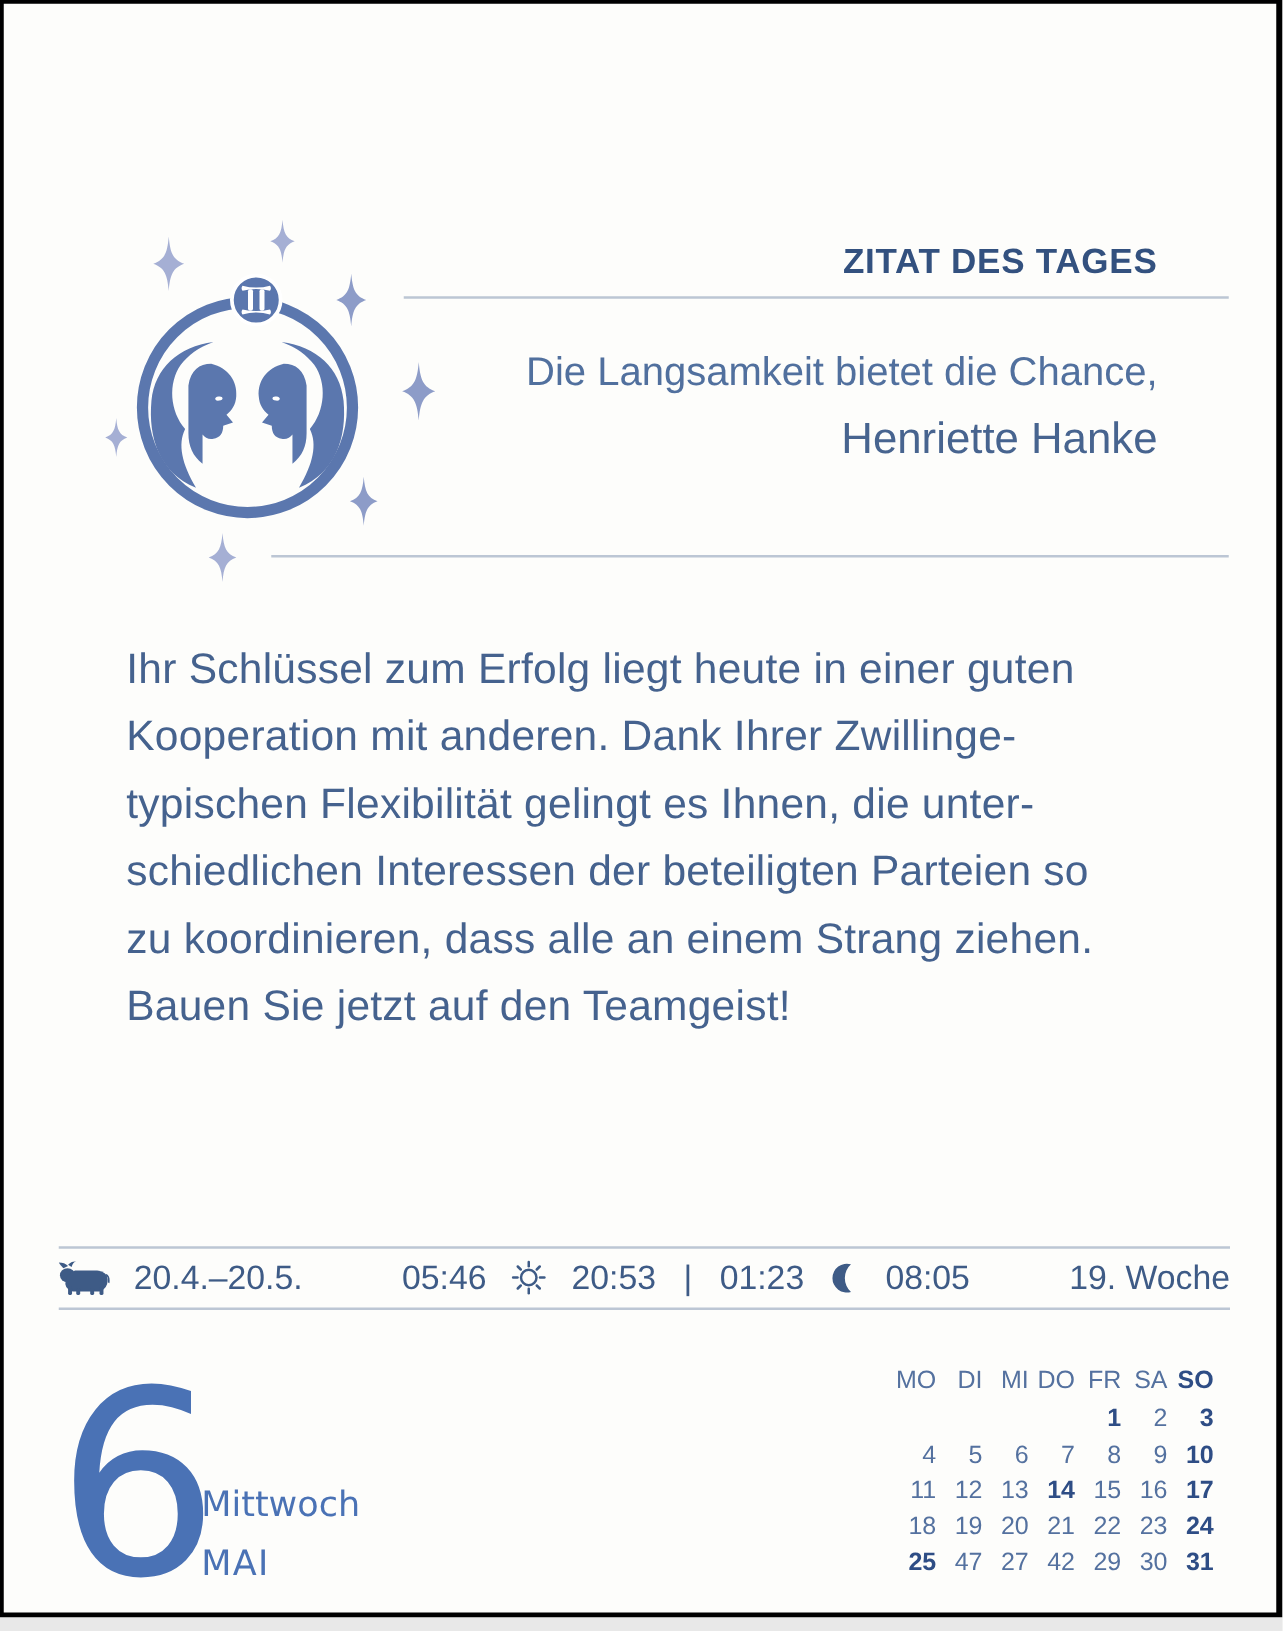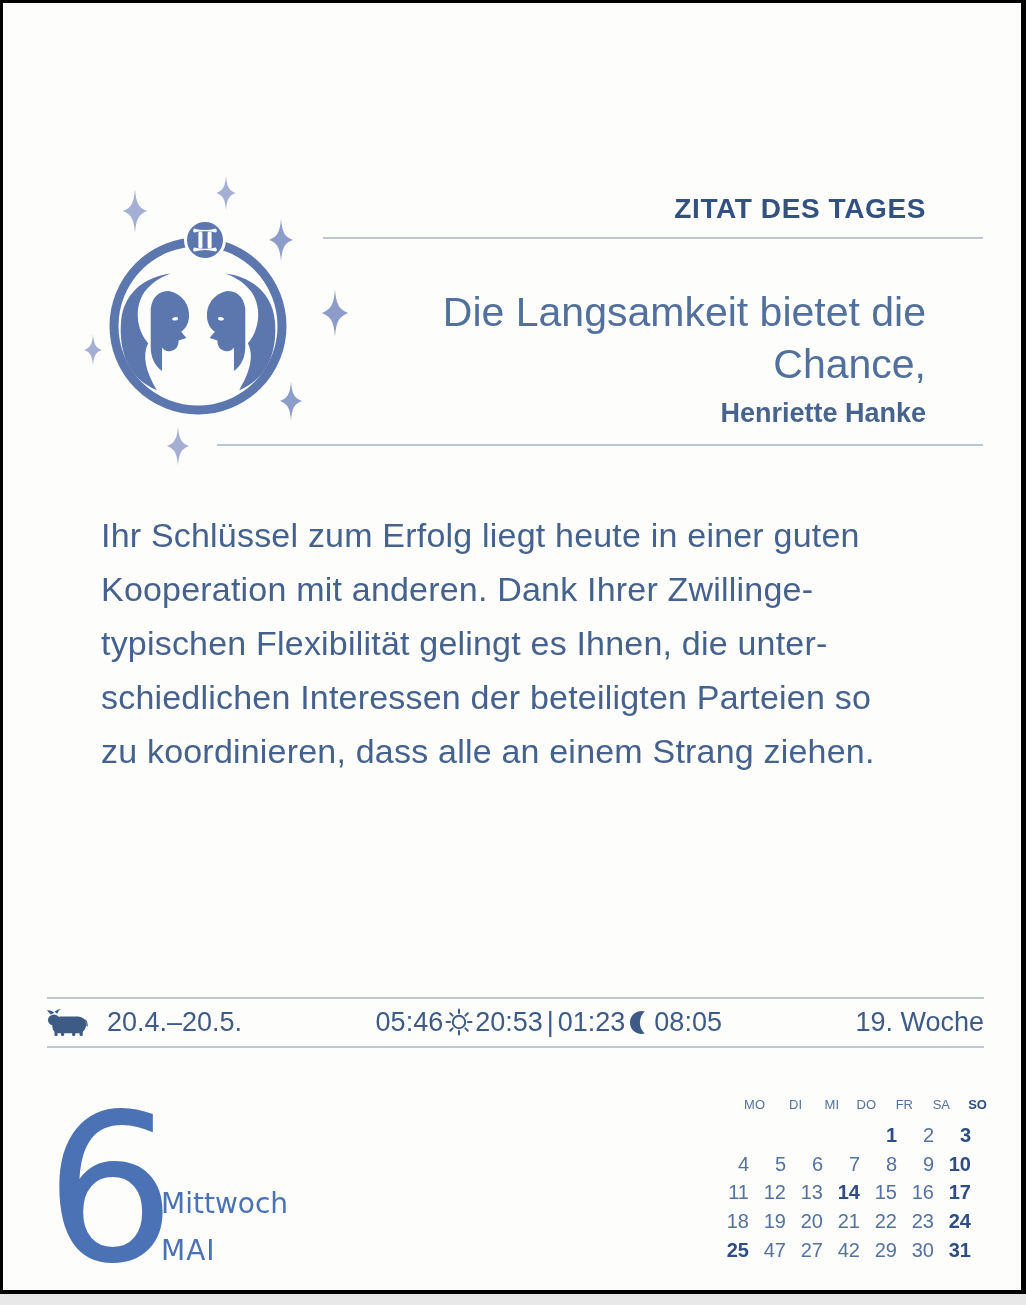--- a/index.html
+++ b/index.html
@@ -34,58 +34,58 @@
   
   .illustration{position:absolute;left:40px;top:150px;width:310px;height:320px;}
 
   
   .quote-section{position:absolute;left:320px;top:190px;width:660px;text-align:right;}
   .quote-title{
     font-size:28px;font-weight:bold;letter-spacing:.6px;
     color:var(--heading_navy);padding-right:57px;
   }
   .quote-rule-top{margin-top:12px;height:2px;background:var(--rule_gray);}
-  .quote-lines{margin-top:47px;padding-right:57px;
-    font-size:41px;line-height:52px;color:var(--quote_slate);}
+  .quote-lines{margin-top:32px;padding-right:57px;
+    font-size:32px;line-height:52px;color:var(--quote_slate);}
   .quote-author{margin-top:8px;padding-right:57px;
-    font-size:27px;font-weight:bold;color:#47648f;}
+    font-size:35px;font-weight:normal;color:#47648f;}
   .quote-rule-bottom{position:absolute;left:214px;top:441px;width:766px;height:2px;
     background:var(--rule_gray);}
 
   
   .horoscope{position:absolute;left:98px;top:505px;width:820px;
     font-size:34px;line-height:54px;color:var(--body_blue);letter-spacing:.2px;}
 
   
   .info-rule{position:absolute;left:44px;width:937px;height:2px;background:var(--rule_gray);}
   .info-rule.top{top:994px;}
   .info-rule.bottom{top:1043px;}
   .info-bar{position:absolute;left:44px;top:998px;width:937px;height:42px;
     display:flex;align-items:center;justify-content:space-between;
     font-size:27px;color:var(--info_blue);}
   .info-left,.info-center,.info-right{display:flex;align-items:center;gap:19px;}
-  .info-center{gap:2px;}
+  .info-center{gap:20px;}
   .info-divider{margin:0 2px;font-weight:400;}
 
   
   .big-day{position:absolute;left:42px;top:1112px;
     font-family:"DejaVu Sans", sans-serif;
     font-size:205px;line-height:148px;color:var(--date_blue);}
   .weekday{position:absolute;left:158px;top:1184px;
     font-family:"DejaVu Sans", sans-serif;
     font-size:28px;color:var(--date_blue);}
   .month{position:absolute;left:158px;top:1231px;
     font-family:"DejaVu Sans", sans-serif;
     font-size:28px;letter-spacing:1px;color:var(--date_blue);}
 
   
   .mini-cal{position:absolute;left:709px;top:1089px;width:259px;
     font-size:20px;color:var(--cal_regular);}
   .cal-row{display:grid;grid-template-columns:repeat(7,37px);height:28.8px;align-items:center;}
-  .cal-row.head{font-size:13px;height:24px;margin-bottom:5px;margin-left:16px;}
+  .cal-row.head{font-size:20px;height:24px;margin-bottom:5px;}
   .cal-cell{text-align:right;}
   .cal-cell.bold{font-weight:bold;color:var(--cal-bold,#2e4d85);color:var(--cal_bold);}
 </style>
 </head>
 <body>
 
 <div class="page">
 
   <svg class="illustration" viewBox="0 0 310 320" xmlns="http://www.w3.org/2000/svg">
     <defs>
@@ -141,20 +141,21 @@
     <div class="quote-author">Henriette Hanke</div>
   </div>
   <div class="quote-rule-bottom"></div>
 
   <div class="horoscope">
     <div>Ihr Schlüssel zum Erfolg liegt heute in einer guten</div>
     <div>Kooperation mit anderen. Dank Ihrer Zwillinge-</div>
     <div>typischen Flexibilität gelingt es Ihnen, die unter-</div>
     <div>schiedlichen Interessen der beteiligten Parteien so</div>
     <div>zu koordinieren, dass alle an einem Strang ziehen.</div>
+    <div>Bauen Sie jetzt auf den Teamgeist!</div>
   </div>
 
   <div class="info-rule top"></div>
   <div class="info-bar">
     <div class="info-left">
       <svg width="41" height="27" viewBox="0 0 44 29">
         <g fill="var(--info_blue)">
           <path d="M4,6 Q1,3 0,1 Q5,1 8,4 Z"></path>
           <path d="M11,5 Q12,1 15,0 Q11,0 8,3 Z"></path>
           <ellipse cx="7.5" cy="12" rx="6.5" ry="6"></ellipse>

